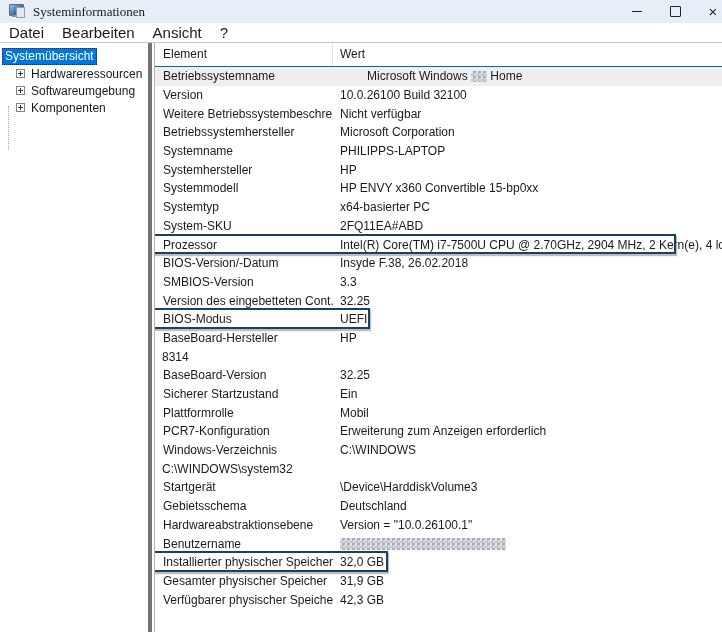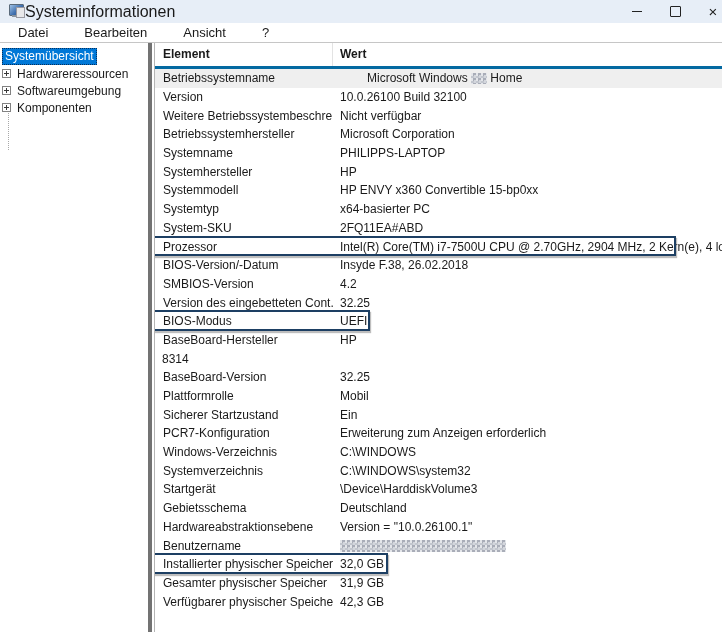--- a/index.html
+++ b/index.html
@@ -8,41 +8,41 @@
     font-family:"Liberation Sans",sans-serif;font-size:12px;color:#1a1a1a;
     background:#ffffff;cursor:default;
   }
   
   .titlebar{height:23px;background:#e7eef7;display:flex;align-items:center;position:relative;}
   .app-icon{width:16px;height:15px;margin-left:9px;flex:none;position:relative;}
   .app-icon .scr{position:absolute;left:0;top:0;width:13px;height:10px;border:1px solid #5a6a7a;
     background:linear-gradient(135deg,#9fc1e6 0%,#3f6fae 55%,#2a4f86 100%);border-radius:1px;}
   .app-icon .base{position:absolute;left:3px;top:11px;width:7px;height:2px;background:#8a94a0;}
   .app-icon .doc{position:absolute;right:0;bottom:1px;width:7px;height:9px;background:#e8e8ea;border:1px solid #9a9aa2;}
-  .tb-title{font-size:16px;color:#191919;}
+  .tb-title{margin-left:8px;font-size:13px;color:#191919;font-family:Liberation Serif, serif;}
   .wc{position:absolute;top:0;height:23px;width:38px;display:flex;align-items:center;justify-content:center;}
   .wc.min{left:618px;} .wc.max{left:656px;} .wc.close{left:694px;}
   .wc.min::before{content:'';width:10px;height:1px;background:#222;}
   .wc.max::before{content:'';width:9px;height:9px;border:1px solid #222;border-radius:1px;}
   .wc.close .xg{font-size:15px;color:#222;line-height:23px;}
   
   .menubar{height:19px;background:#fff;border-bottom:1px solid #c6c6c6;display:flex;align-items:center;}
-  .menu-item{padding:0 18px;font-size:13px;color:#1a1a1a;}
+  .menu-item{padding:0 9px;font-size:15px;color:#1a1a1a;}
   
   .content{position:relative;display:flex;height:589px;background:#fff;}
   .sidebar{width:148px;flex:none;border-right:4px solid #737373;padding-top:5px;position:relative;background:#fff;}
   .dotline{position:absolute;left:8px;top:63px;height:44px;border-left:1px dotted #a8a8a8;}
   .tree-item-root{display:inline-block;margin-left:2px;padding:1px 3px 2px 3px;
     background:#0078d7;color:#fff;outline:1px dotted rgba(10,30,60,.8);outline-offset:-1px;}
-  .tree-item{display:flex;align-items:center;height:17px;padding-left:2px;gap:6px;position:relative;}
+  .tree-item{display:flex;align-items:center;height:17px;padding-left:16px;gap:6px;position:relative;}
   .plusbox{width:9px;height:9px;border:1px solid #828282;background:#fff;flex:none;position:relative;box-sizing:border-box;}
   .plusbox::before{content:'';position:absolute;left:1px;top:3px;width:5px;height:1px;background:#3a3a3a;}
   .plusbox::after{content:'';position:absolute;left:3px;top:1px;width:1px;height:5px;background:#3a3a3a;}
   .listpane{flex:1;margin-left:2px;border-left:1px solid #b5b5b5;position:relative;overflow:hidden;background:#fff;}
-  .lheader{height:23px;display:flex;border-bottom:3px solid #0369a1;background:#fff;font-weight:bold;}
+  .lheader{height:23px;display:flex;border-bottom:1px solid #0369a1;background:#fff;}
   .hel{width:178px;flex:none;box-sizing:border-box;padding:4px 0 0 8px;border-right:1px solid #e3e3e3;}
   .hval{padding:4px 0 0 7px;}
   .row{height:18.7px;display:flex;align-items:center;position:relative;}
   .row.shaded{background:#efefef;gap:27px;}
   .cel{width:178px;flex:none;box-sizing:border-box;padding-left:8px;white-space:nowrap;overflow:hidden;}
   .cval{padding-left:7px;white-space:nowrap;}
   
   .ann{position:absolute;top:-1.5px;height:20.5px;left:-2px;border:2.5px solid #1d3f63;
     box-shadow:1px 2px 1px rgba(110,110,110,.45);pointer-events:none;box-sizing:border-box;}
   .ann.wide{width:523px;}
@@ -144,21 +144,21 @@
     <div class="cel">Prozessor</div>
     <div class="cval">Intel(R) Core(TM) i7-7500U CPU @ 2.70GHz, 2904 MHz, 2 Kern(e), 4 logisch</div>
   <div class="ann wide"></div>
         </div>
         <div class="row">
     <div class="cel">BIOS-Version/-Datum</div>
     <div class="cval">Insyde F.38, 26.02.2018</div>
   </div>
         <div class="row">
     <div class="cel">SMBIOS-Version</div>
-    <div class="cval">4.2</div>
+    <div class="cval">3.3</div>
   </div>
         <div class="row">
     <div class="cel">Version des eingebetteten Cont...</div>
     <div class="cval">32.25</div>
   </div>
         <div class="row">
     <div class="cel">BIOS-Modus</div>
     <div class="cval">UEFI</div>
   <div class="ann uefi"></div>
         </div>
@@ -167,37 +167,36 @@
     <div class="cval">HP</div>
   </div>
         <div class="row">
     <div class="cval">8314</div>
   </div>
         <div class="row">
     <div class="cel">BaseBoard-Version</div>
     <div class="cval">32.25</div>
   </div>
         <div class="row">
+    <div class="cel">Sicherer Startzustand</div>
+    <div class="cval">Ein</div>
+  </div>
+        <div class="row">
     <div class="cel">Plattformrolle</div>
     <div class="cval">Mobil</div>
   </div>
         <div class="row">
-    <div class="cel">Sicherer Startzustand</div>
-    <div class="cval">Ein</div>
-  </div>
-        <div class="row">
     <div class="cel">PCR7-Konfiguration</div>
     <div class="cval">Erweiterung zum Anzeigen erforderlich</div>
   </div>
         <div class="row">
     <div class="cel">Windows-Verzeichnis</div>
     <div class="cval">C:\WINDOWS</div>
   </div>
         <div class="row">
-    <div class="cel">Systemverzeichnis</div>
     <div class="cval">C:\WINDOWS\system32</div>
   </div>
         <div class="row">
     <div class="cel">Startgerät</div>
     <div class="cval">\Device\HarddiskVolume3</div>
   </div>
         <div class="row">
     <div class="cel">Gebietsschema</div>
     <div class="cval">Deutschland</div>
   </div>

